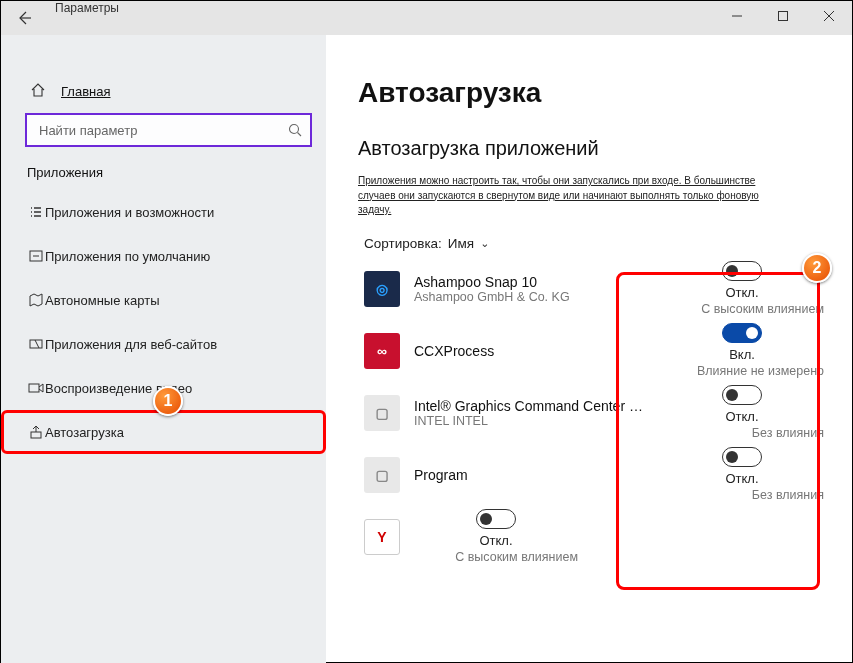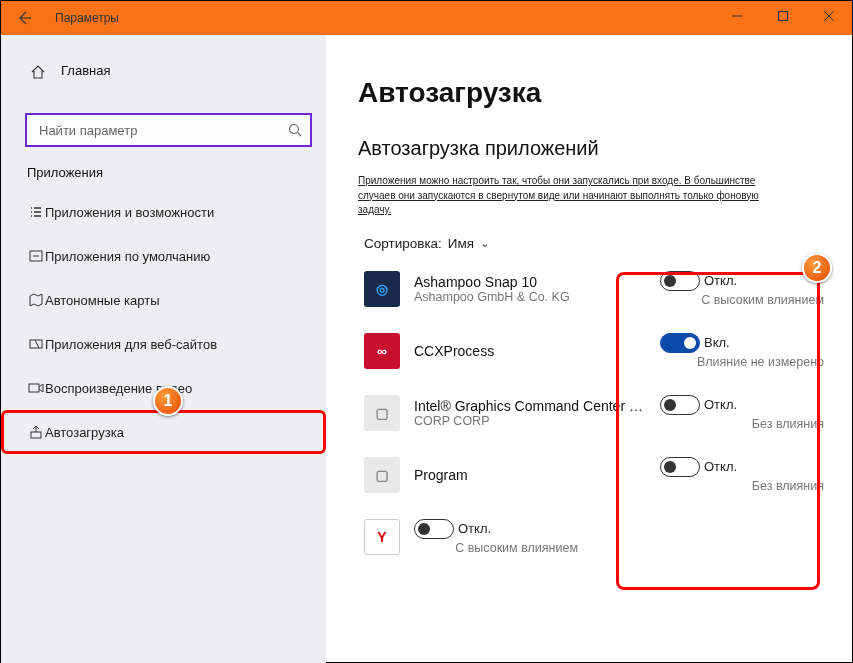--- a/index.html
+++ b/index.html
@@ -1,40 +1,40 @@
 <!DOCTYPE html>
 <html><head>
 <meta charset="utf-8">
 <style>
   * { box-sizing: border-box; margin: 0; padding: 0; }
   html, body { width: 853px; height: 663px; font-family: "Segoe UI", Arial, sans-serif; overflow: hidden; }
   .window {
     width: 853px; height: 663px; border: 1px solid #000; position: relative; background: #fff;
   }
   .titlebar {
-    height: 34px; background: #f97316; display: flex; align-items: center; position: relative;
+    height: 34px; background: #e5e5e5; display: flex; align-items: flex-start; position: relative;
   }
   .back-btn {
     width: 46px; height: 34px; display: flex; align-items: center; justify-content: center; color: #555;
   }
   .title-text { font-size: 12px; color: #333; margin-left: 8px; }
   .win-controls {
     position: absolute; right: 0; top: 0; display: flex;
   }
   .win-btn {
     width: 46px; height: 30px; display: flex; align-items: center; justify-content: center; color: #333;
   }
   .body {
     display: flex; height: calc(663px - 34px);
   }
   .sidebar {
     width: 325px; background: #eceef0; padding-top: 28px; position: relative; flex-shrink: 0;
   }
   .home-row {
-    display: flex; align-items: flex-start; height: 36px; padding-left: 28px; gap: 14px; font-size: 13px; color: #111;
+    display: flex; align-items: flex-end; height: 36px; padding-left: 28px; gap: 14px; font-size: 13px; color: #111; text-decoration: underline;
   }
   .search-box {
     margin: 14px 14px 18px 24px; height: 34px; border: 2px solid #6d28d9; background: #fdfdfe;
     display: flex; align-items: center; padding: 0 8px 0 12px; color: #666; font-size: 13px;
   }
   .search-box span.ph { flex: 1; }
   .cat-title {
     padding-left: 26px; font-size: 13px; font-weight: 400; color: #111; margin-bottom: 10px;
   }
   .side-item {
@@ -69,21 +69,21 @@
     width: 36px; height: 36px; border-radius: 3px; margin-left: 6px; margin-right: 14px;
     background: #ddd; flex-shrink: 0; display: flex; align-items: center; justify-content: center;
     color: #fff; font-weight: bold; font-size: 14px;
   }
   .app-info { flex: 1; min-width: 0; }
   .app-name { font-size: 14px; color: #111; white-space: nowrap; overflow: hidden; text-overflow: ellipsis; max-width: 230px; }
   .app-pub { font-size: 12.5px; color: #777; }
   .app-toggle-col {
     width: 170px; flex-shrink: 0; padding-right: 6px;
   }
-  .tog-row1 { display: flex; align-items: center; gap: 4px; }
+  .tog-row1 { display: flex; align-items: center; gap: 4px; flex-direction: column; }
   .toggle {
     width: 40px; height: 20px; border: 1px solid #333; border-radius: 10px; position: relative; background: #fff;
   }
   .toggle .knob {
     width: 12px; height: 12px; border-radius: 50%; background: #333; position: absolute; top: 3px; left: 3px;
   }
   .toggle.on { background: #0a4aa8; border-color: #0a4aa8; }
   .toggle.on .knob { background: #fff; left: auto; right: 3px; }
   .tog-label { font-size: 13px; color: #222; }
   .tog-impact { font-size: 12.5px; color: #777; text-align: right; margin-top: 2px; }
@@ -247,21 +247,21 @@
                 </div>
                 <span class="tog-label">Вкл.</span>
               </div>
               <div class="tog-impact">Влияние не измерено</div>
             </div>
           </div>
           <div class="app-row">
             <div class="app-icon" style="background: rgb(232, 232, 232); color: rgb(136, 136, 136); border: none;">▢</div>
             <div class="app-info">
               <div class="app-name">Intel® Graphics Command Center Startup Task</div>
-              <div class="app-pub">CORP CORP</div>
+              <div class="app-pub">INTEL INTEL</div>
             </div>
             <div class="app-toggle-col">
               <div class="tog-row1">
                 <div class="toggle">
                   <div class="knob"></div>
                 </div>
                 <span class="tog-label">Откл.</span>
               </div>
               <div class="tog-impact">Без влияния</div>
             </div>

